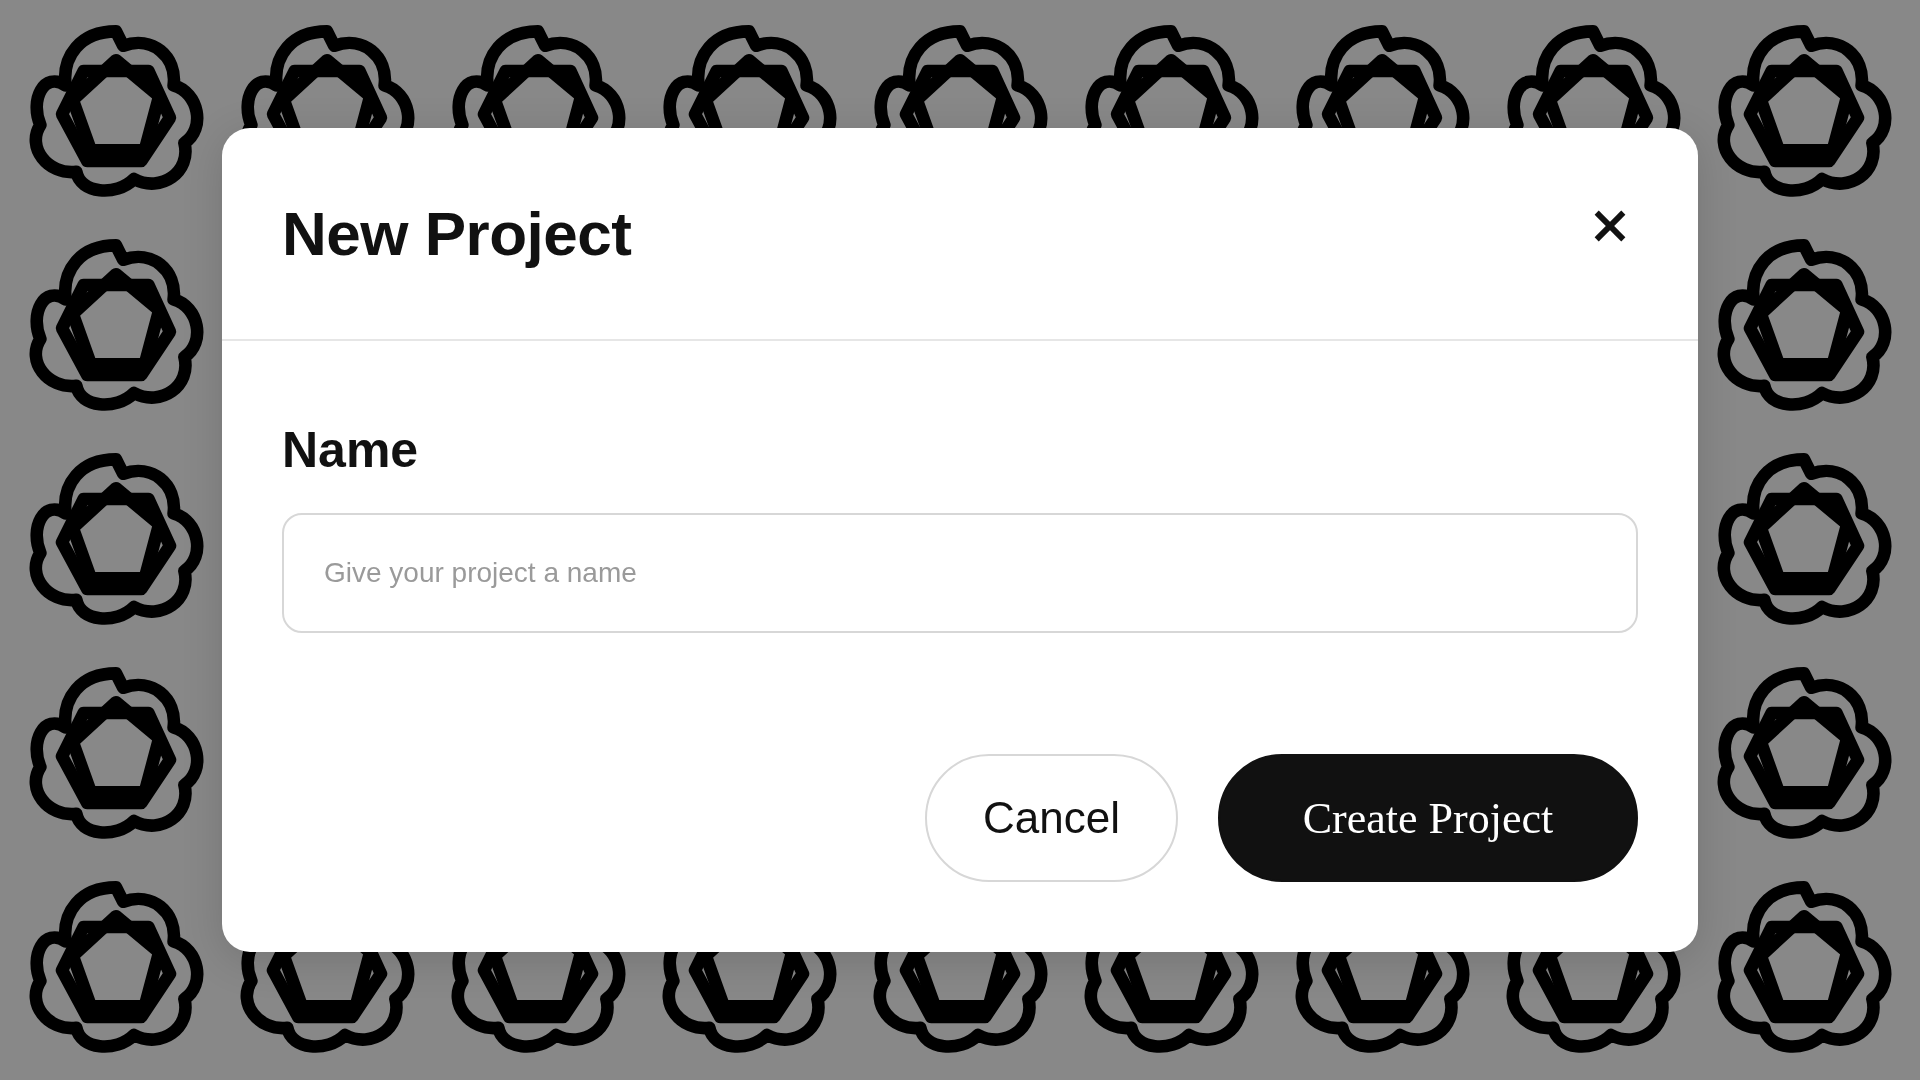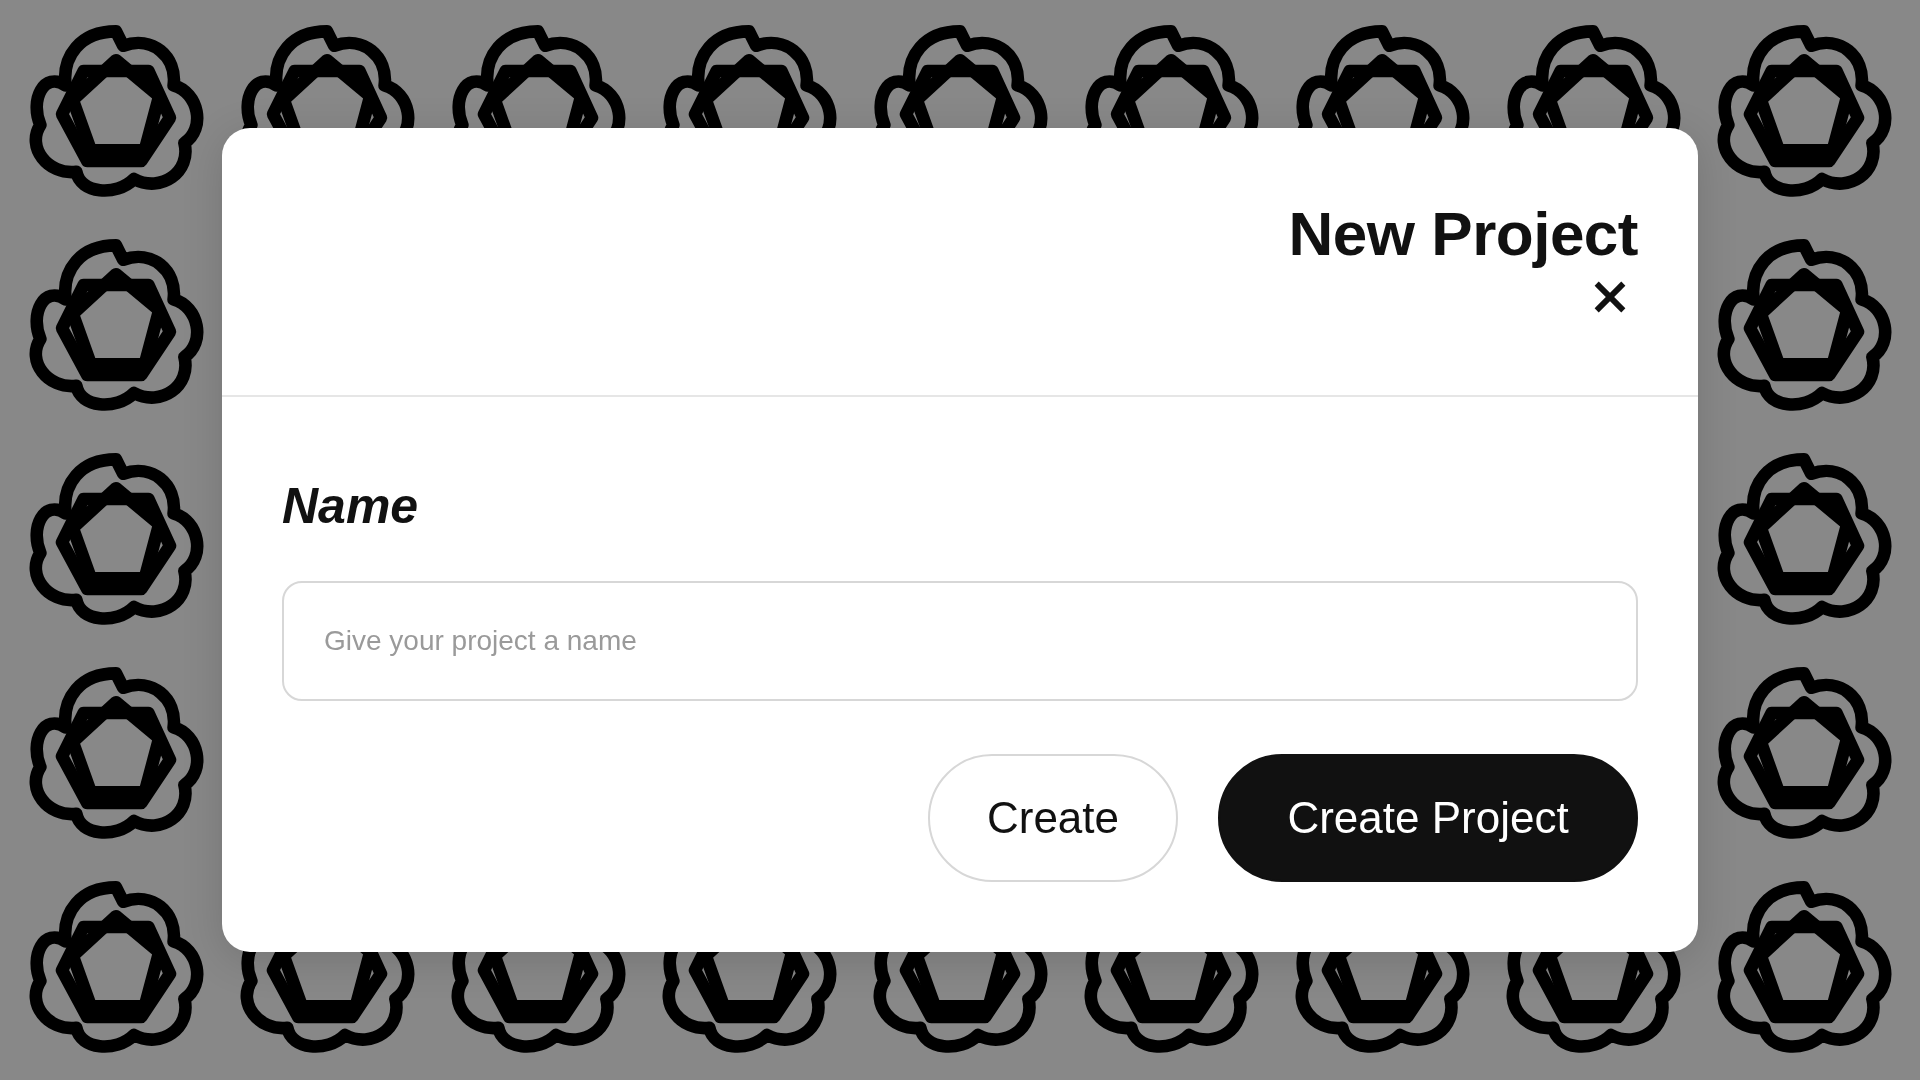--- a/index.html
+++ b/index.html
@@ -39,25 +39,24 @@
     height: 824px;
     background: #fff;
     border-radius: 28px;
     z-index: 2;
     display: flex;
     flex-direction: column;
     box-shadow: 0 8px 40px rgba(0,0,0,0.15);
   }
   .modal-header {
     display: flex;
-    align-items: flex-end;
+    align-items: flex-start;
     justify-content: space-between;
     padding: 70px 60px 70px 60px;
     border-bottom: 2px solid #e6e6e6;
-    flex-direction: column;
   }
   .modal-title {
     font-size: 62px;
     font-weight: 700;
     color: #111;
     letter-spacing: -0.5px;
   }
   .close-btn {
     width: 56px;
     height: 56px;
@@ -71,22 +70,21 @@
   }
   .close-btn svg { width: 40px; height: 40px; stroke: #111; stroke-width: 3.5; }
   .modal-body {
     padding: 80px 60px 0 60px;
     flex: 1;
   }
   .field-label {
     font-size: 50px;
     font-weight: 600;
     color: #111;
-    margin-bottom: 46px;
-    font-style: italic;
+    margin-bottom: 34px;
   }
   .name-input {
     width: 100%;
     height: 120px;
     border: 2px solid #d7d7d7;
     border-radius: 20px;
     padding: 0 40px;
     font-size: 28px;
     color: #111;
     background: #fff;
@@ -114,20 +112,21 @@
     background: #fff;
     color: #111;
     border: 2px solid #d7d7d7;
     min-width: 250px;
   }
   .btn-primary {
     background: #111;
     color: #fff;
     border: 2px solid #111;
     min-width: 420px;
+    font-family: Liberation Serif, serif;
   }
 </style>
 </head>
 <body>
 
 <div class="bg-pattern" id="bg-pattern">
     <div class="bg-cell">
       <svg viewBox="0 0 100 100">
   <g fill="none" stroke="#000" stroke-width="7" stroke-linejoin="round">
     <path d="M50 8 C30 8 20 22 22 38 C10 30 2 46 8 60 C0 72 12 88 28 86 C30 98 50 100 60 90 C75 98 92 86 88 70 C100 62 96 42 82 38 C84 22 70 10 54 16 C52 12 51 10 50 8 Z"></path>
@@ -553,19 +552,19 @@
         <line x1="20" y1="4" x2="4" y2="20"></line>
       </svg>
     </button>
   </div>
   <div class="modal-body">
     <div class="field-label">Name</div>
     <input class="name-input" type="text" placeholder="Give your project a name" style="">
   </div>
   <div class="modal-footer">
     <button class="btn btn-cancel">
-      <span>Create</span>
+      <span>Cancel</span>
     </button>
     <button class="btn btn-primary">
       <span>Create Project</span>
     </button>
   </div>
 </div>
 
 </body></html>

